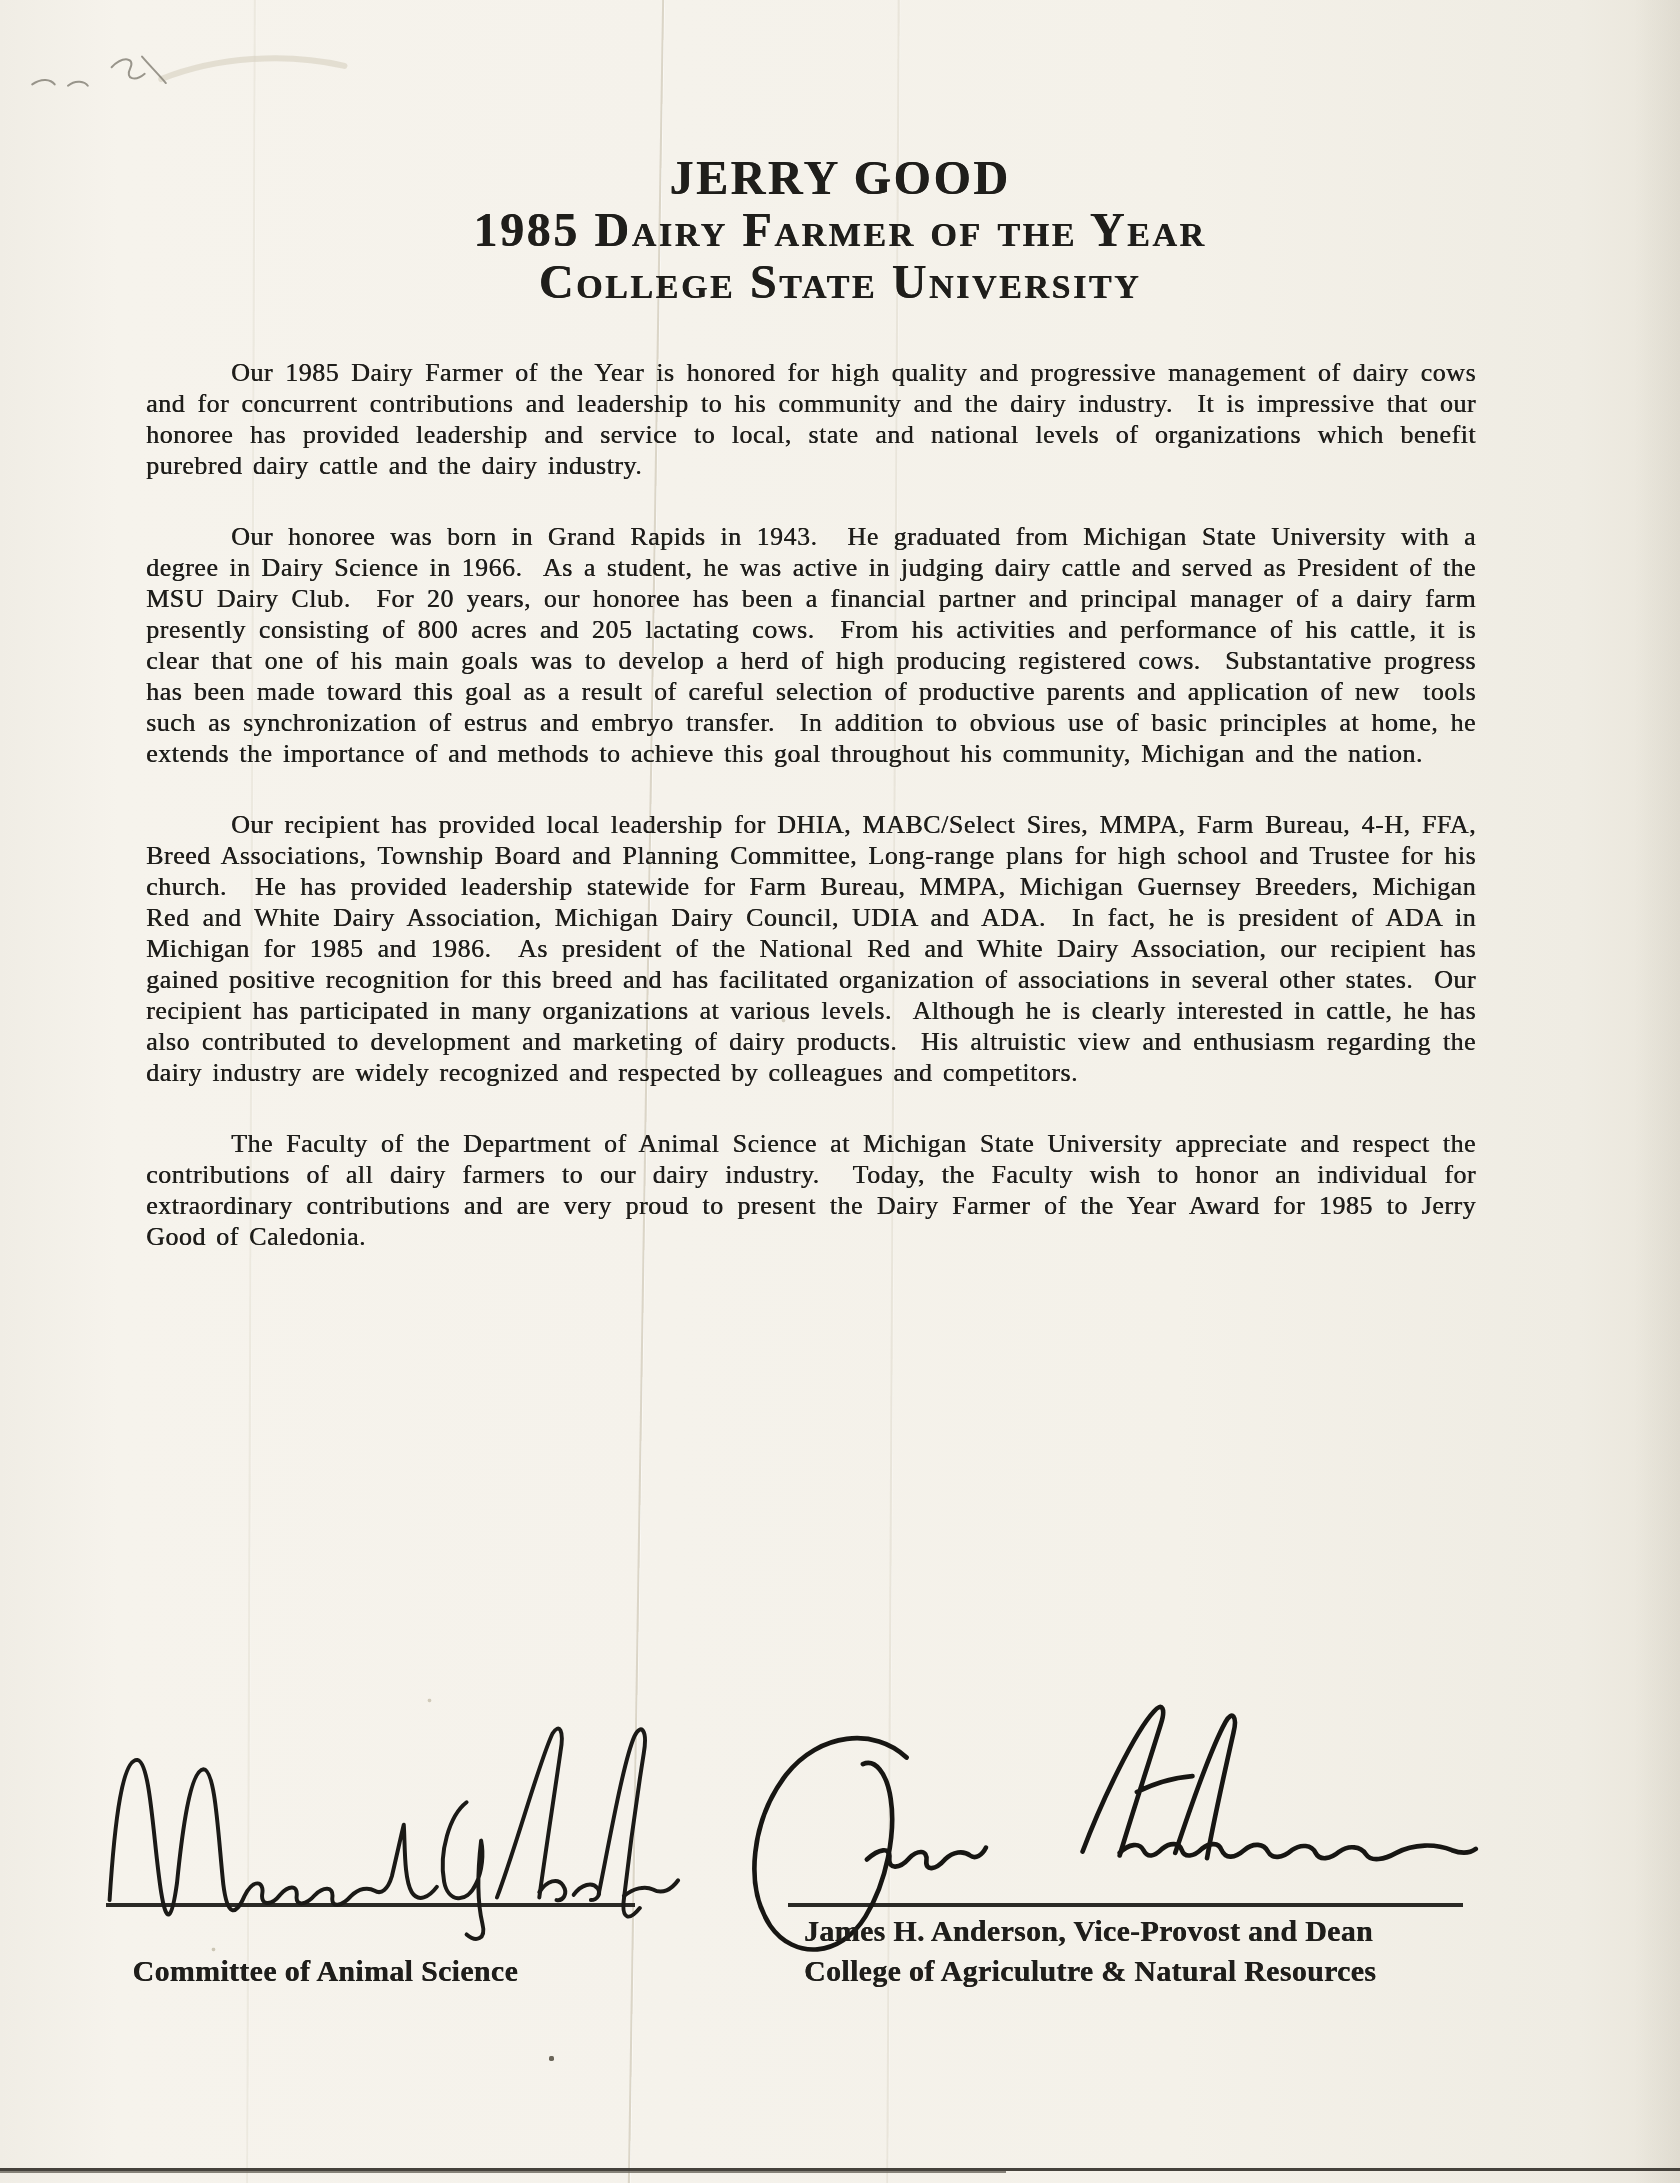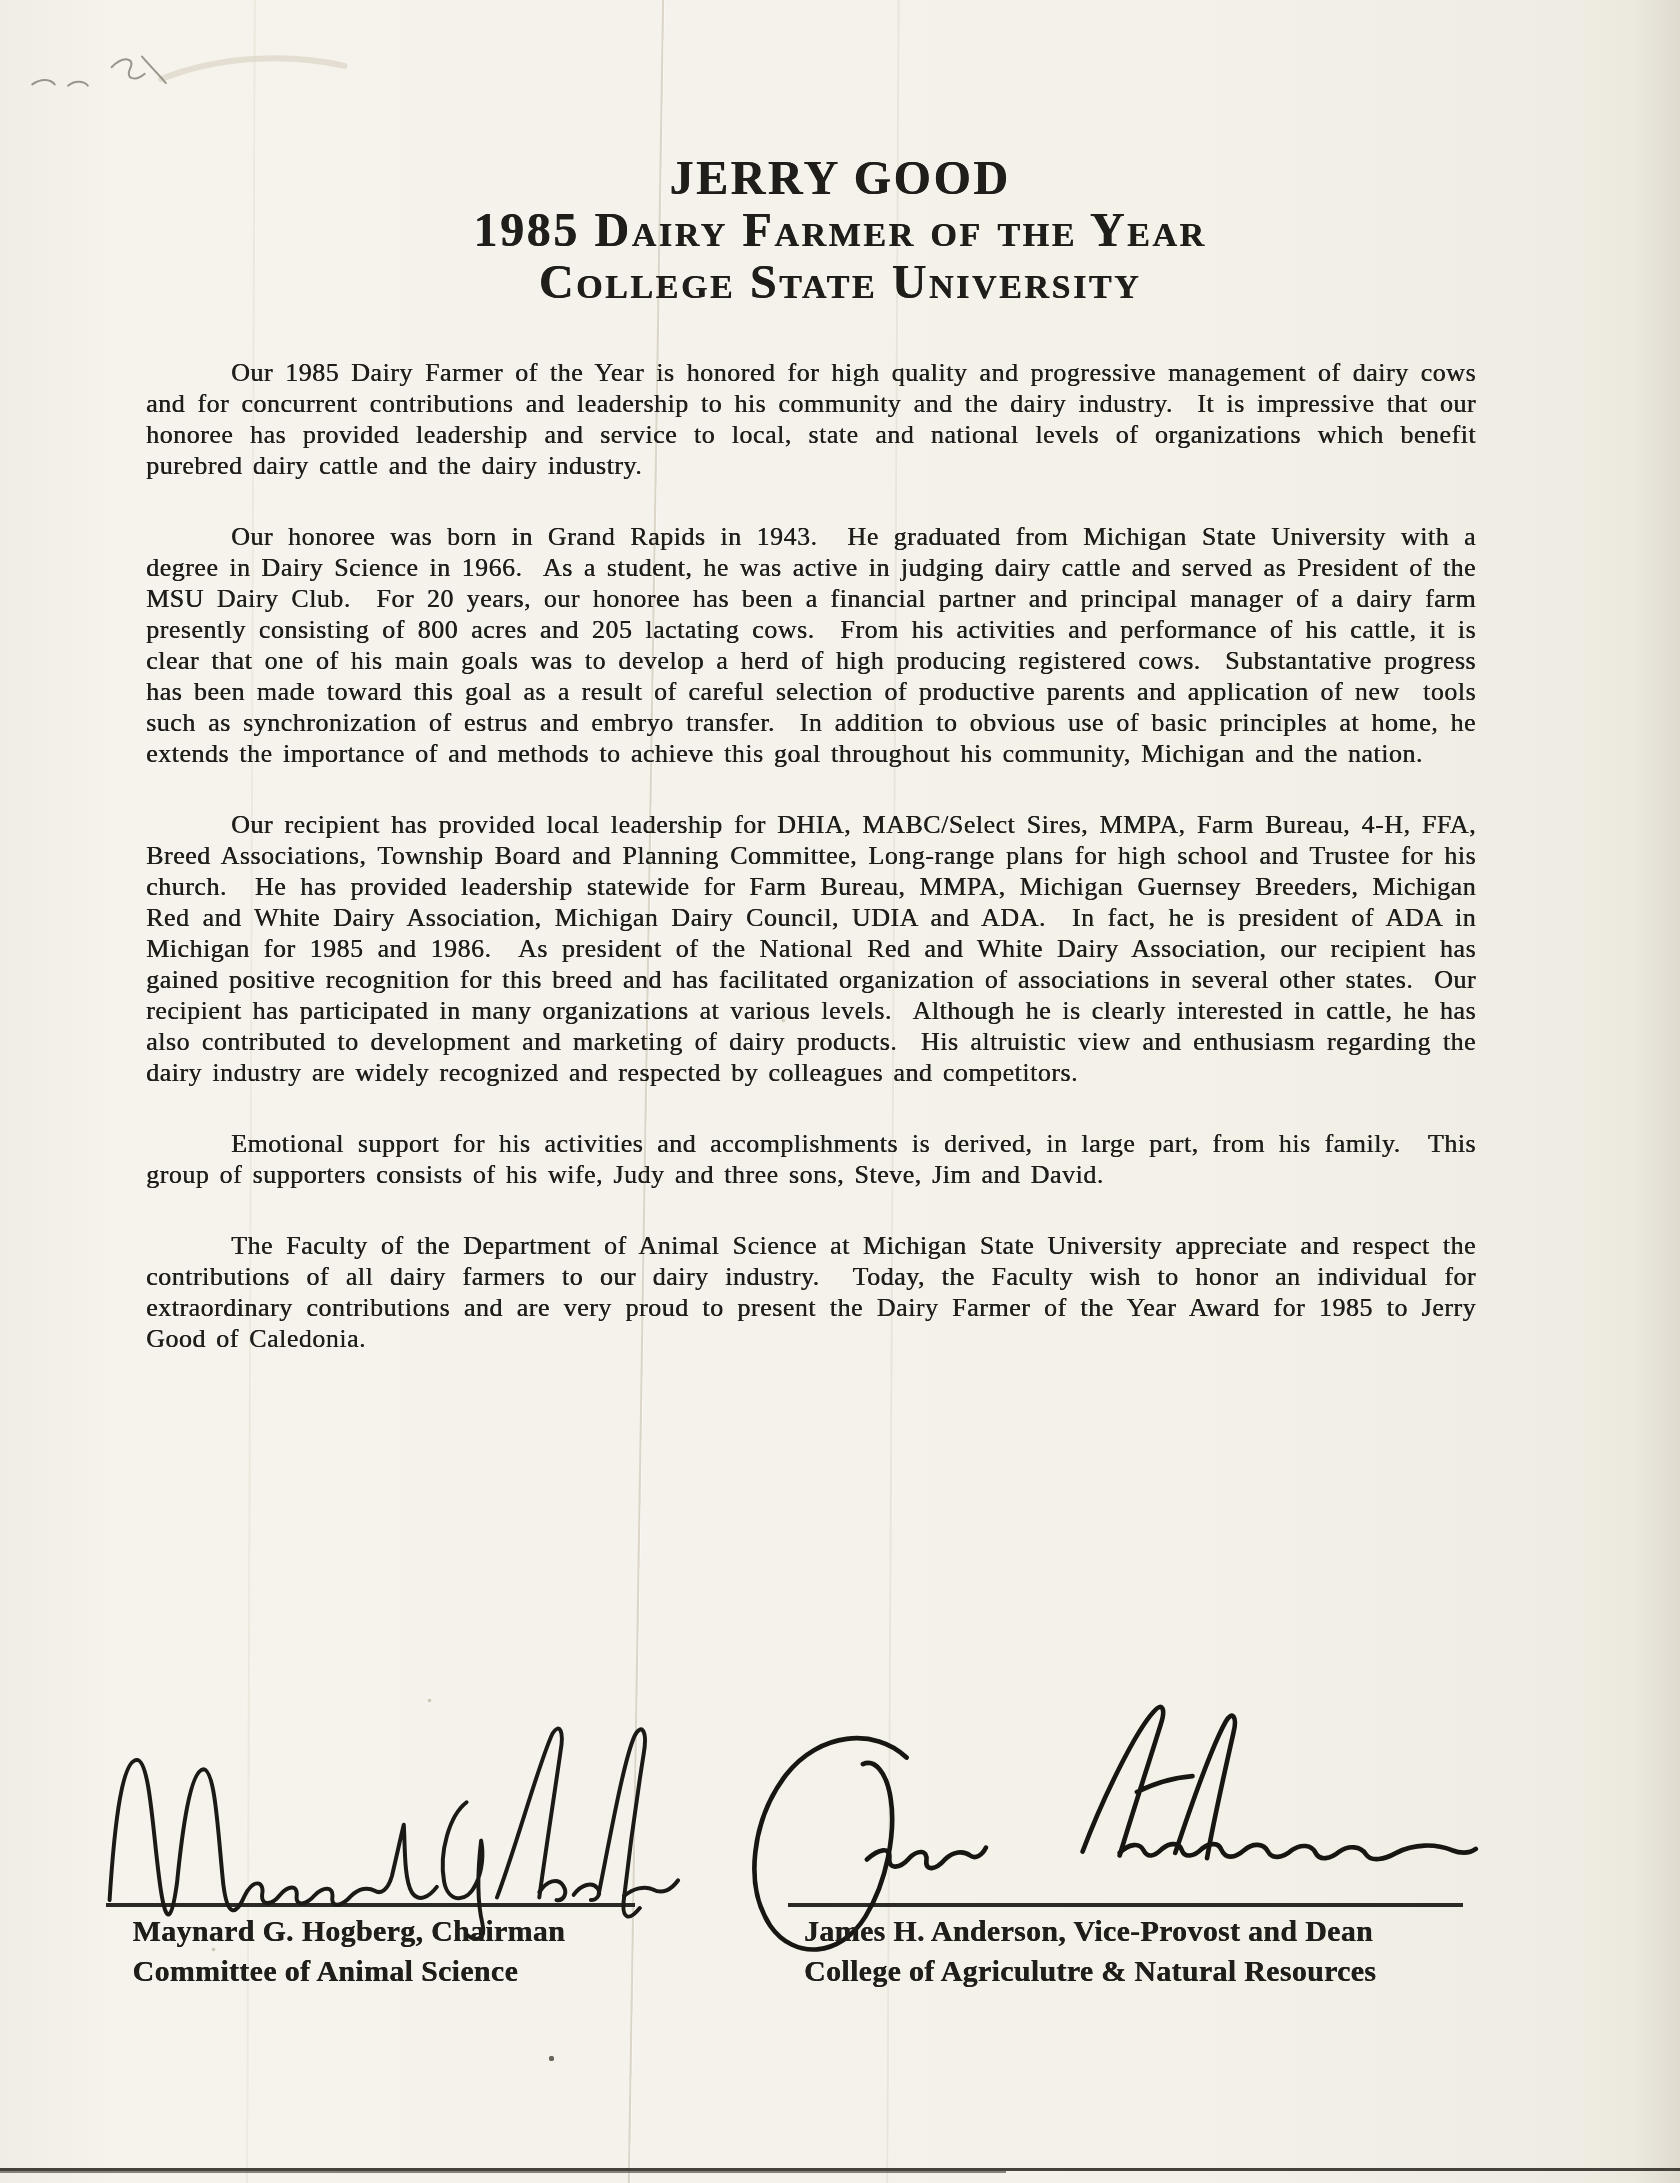--- a/index.html
+++ b/index.html
@@ -63,35 +63,33 @@
   <header class="doc-title">
     <div>JERRY GOOD</div>
     <div>1985 Dairy Farmer of the Year</div>
     <div>College State University</div>
   </header>
 
   <main class="body-text">
     <p>Our 1985 Dairy Farmer of the Year is honored for high quality and progressive management of dairy cows and for concurrent contributions and leadership to his community and the dairy industry.  It is impressive that our honoree has provided leadership and service to local, state and national levels of organizations which benefit purebred dairy cattle and the dairy industry.</p>
     <p>Our honoree was born in Grand Rapids in 1943.  He graduated from Michigan State University with a degree in Dairy Science in 1966.  As a student, he was active in judging dairy cattle and served as President of the MSU Dairy Club.  For 20 years, our honoree has been a financial partner and principal manager of a dairy farm presently consisting of 800 acres and 205 lactating cows.  From his activities and performance of his cattle, it is clear that one of his main goals was to develop a herd of high producing registered cows.  Substantative progress has been made toward this goal as a result of careful selection of productive parents and application of new  tools such as synchronization of estrus and embryo transfer.  In addition to obvious use of basic principles at home, he extends the importance of and methods to achieve this goal throughout his community, Michigan and the nation.</p>
     <p>Our recipient has provided local leadership for DHIA, MABC/Select Sires, MMPA, Farm Bureau, 4-H, FFA, Breed Associations, Township Board and Planning Committee, Long-range plans for high school and Trustee for his church.  He has provided leadership statewide for Farm Bureau, MMPA, Michigan Guernsey Breeders, Michigan Red and White Dairy Association, Michigan Dairy Council, UDIA and ADA.  In fact, he is president of ADA in Michigan for 1985 and 1986.  As president of the National Red and White Dairy Association, our recipient has gained positive recognition for this breed and has facilitated organization of associations in several other states.  Our recipient has participated in many organizations at various levels.  Although he is clearly interested in cattle, he has also contributed to development and marketing of dairy products.  His altruistic view and enthusiasm regarding the dairy industry are widely recognized and respected by colleagues and competitors.</p>
-    <p>Emotional support for his activities and accomplishments is derived, in large part, from his family.  This group of supporters consists of his wife, Judy and three sons, Steve, Jim and David.</p>
     <p>The Faculty of the Department of Animal Science at Michigan State University appreciate and respect the contributions of all dairy farmers to our dairy industry.  Today, the Faculty wish to honor an individual for extraordinary contributions and are very proud to present the Dairy Farmer of the Year Award for 1985 to Jerry Good of Caledonia.</p>
   </main>
 
   <section class="sig sig-left">
     <div class="rule"></div>
     <svg viewBox="0 0 900 320">
       <g stroke="#1b1a17" stroke-width="6" fill="none" stroke-linecap="round" stroke-linejoin="round">
         <path d="M16 266 C24 140 36 52 58 54 C78 56 82 178 94 254 C102 304 110 298 118 240 C126 160 138 70 158 68 C176 68 180 166 188 242 C194 290 206 292 220 260 C234 232 250 238 247 256 C244 274 260 276 274 258 C286 244 301 242 299 260 C297 276 313 274 327 258 C339 246 355 244 353 262 C351 278 367 276 381 260 C393 248 407 246 417 252 C427 258 437 250 443 230 C451 196 457 168 461 152 C463 180 461 234 473 254 C483 270 499 262 511 246"></path>
         <path d="M556 118 C530 138 514 194 522 238 C528 270 556 272 570 242 C580 222 582 196 578 176 C574 210 570 260 580 302 C586 326 570 330 556 318"></path>
         <path d="M602 262 C634 176 666 56 686 14 C696 -2 704 8 698 42 C688 112 674 202 666 262 M756 256 C774 166 794 54 810 18 C820 -2 830 8 824 44 C812 120 800 212 794 264 C790 296 802 298 818 278"></path>
         <path d="M666 254 C678 236 694 232 702 244 C710 256 702 268 692 266 M718 258 C730 242 746 238 754 248 C760 256 754 266 744 266 M794 260 C808 248 826 244 838 250 C852 258 866 250 876 236"></path>
       </g>
     </svg>
-    <div class="cap l1">Maynard G. Hogberg, Chairman</div>
     <div class="cap l2">Committee of Animal Science</div>
   </section>
 
   <section class="sig sig-right">
     <div class="rule"></div>
     <svg viewBox="0 0 1180 420">
       <g stroke="#171613" stroke-width="7" fill="none" stroke-linecap="round" stroke-linejoin="round">
         <path d="M300 96 C252 50 168 58 118 122 C66 190 54 290 94 350 C130 402 200 398 238 336 C270 284 284 210 276 158 C270 118 252 98 234 106"></path>
         <path d="M240 250 C258 234 276 230 274 248 C272 266 290 264 304 248 C316 236 332 234 330 252 C328 268 344 266 358 250 C370 238 386 236 396 244 C404 250 414 244 420 232"></path>
         <path d="M566 238 C596 158 646 56 674 26 C686 12 692 22 684 46 C666 104 638 190 622 244 M648 148 C676 134 708 126 732 124 M706 240 C730 168 762 78 782 42 C792 24 800 34 794 58 C780 120 762 202 754 248"></path>

